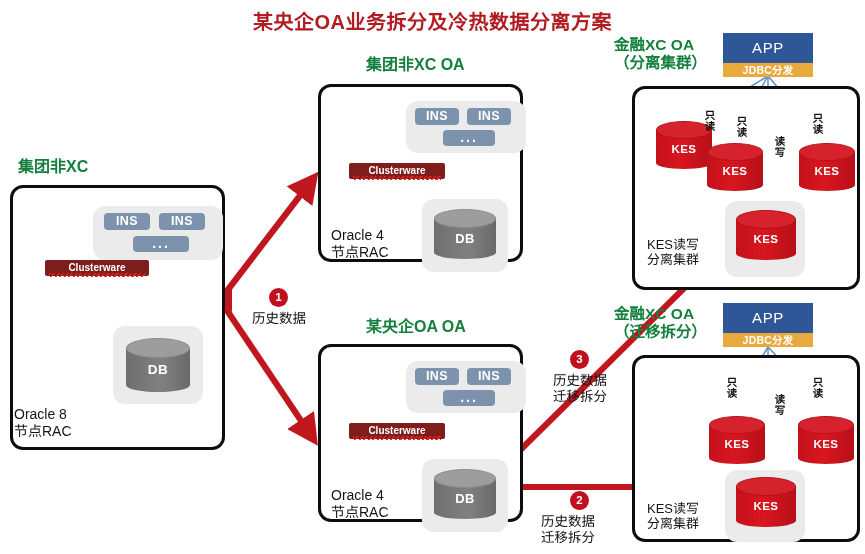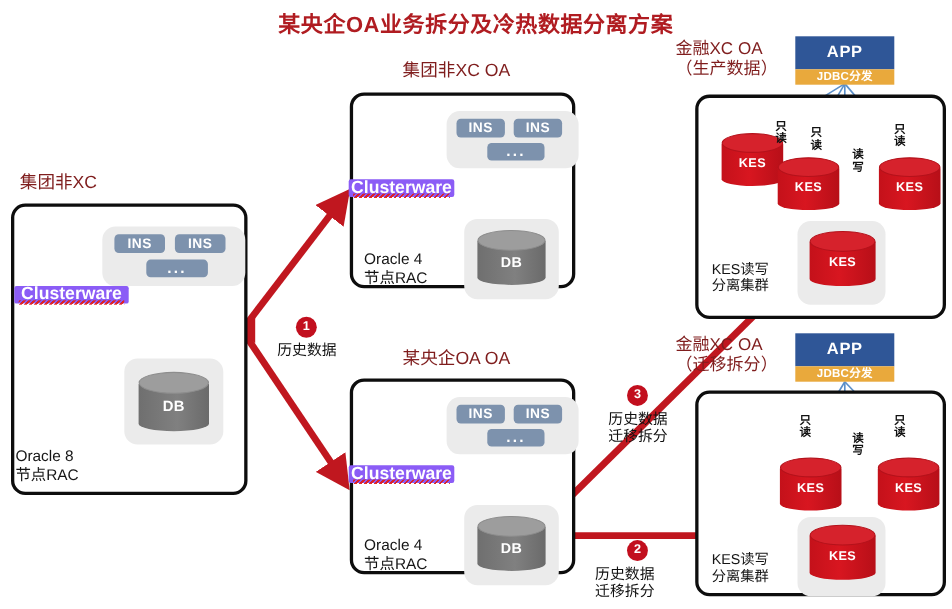--- a/index.html
+++ b/index.html
@@ -24,22 +24,22 @@
     font-size:20px;
     font-weight:bold;
     color:#B01C21;
     letter-spacing:0.5px;
     white-space:nowrap;
   }
 
   
   .group-caption{
     font-size:15.5px;
-    color:#7f1d1d;
-    font-weight:400;
+    color:#15803d;
+    font-weight:700;
     white-space:nowrap;
     line-height:1.18;
   }
   .caption-lg{font-size:16px;}
 
   
   .sysbox{
     border:3.5px solid #0d0d0d;
     border-radius:13px;
     background:#ffffff;
@@ -61,29 +61,30 @@
     font-weight:600;
     text-align:center;
     line-height:17px;
     box-sizing:border-box;
     letter-spacing:0.4px;
   }
   .ins.dots{font-size:14px;font-weight:700;letter-spacing:2px;line-height:15px;}
 
   
   .clusterware{
-    background:#8b5cf6;
-    color:#ffffff;
-    font-size:16px;
+    background:#7f1d1d;
+    color:#ffffff;
+    font-size:10px;
     font-weight:600;
     text-align:center;
     line-height:16px;
     box-sizing:border-box;
     position:relative;
     border-radius:2px;
+    margin-left:32px;
   }
   .squiggle{
     position:absolute;
     left:4px; right:4px; bottom:-1px; height:4px;
     background:repeating-linear-gradient(135deg,#e02020 0 1.6px,transparent 1.6px 3.2px);
     opacity:.95;
   }
 
   
   .cyl{position:absolute;}
@@ -107,21 +108,21 @@
   .cyl.db .top{background:#9d9d9d;border:1px solid #8d8d8d;box-sizing:border-box;}
   
   .cyl.kes .body{background:linear-gradient(90deg,#c4111a,#d81620 45%,#b70f18);}
   .cyl.kes .top{background:#d6222c;border:1px solid #b4121b;box-sizing:border-box;}
 
   
   .appbox{
     background:#2f5697;
     color:#ffffff;
     font-size:15px;
-    font-weight:700;
+    font-weight:400;
     text-align:center;
     letter-spacing:.6px;
     box-sizing:border-box;
   }
   .jdbc{
     background:#e9a93c;
     color:#ffffff;
     font-size:10.5px;
     font-weight:700;
     text-align:center;
@@ -311,21 +312,21 @@
     </div>
 
     <div class="abs raclabel" style="left:10px;top:140px;">
       <div>Oracle 4</div>
       <div>节点RAC</div>
     </div>
   </div>
 
   <div class="abs group-caption" style="left:614px;top:36px;">
     <div>金融XC OA</div>
-    <div>（生产数据）</div>
+    <div>（分离集群）</div>
   </div>
 
   <div class="abs appbox" style="left:723px;top:33px;width:90px;height:30px;line-height:30px;">
     <span>APP</span>
   </div>
   <div class="abs jdbc" style="left:723px;top:63px;width:90px;height:14px;line-height:14px;">
     <span>JDBC分发</span>
   </div>
 
   <div class="abs sysbox" style="left:632px;top:86px;width:228px;height:204px;">

